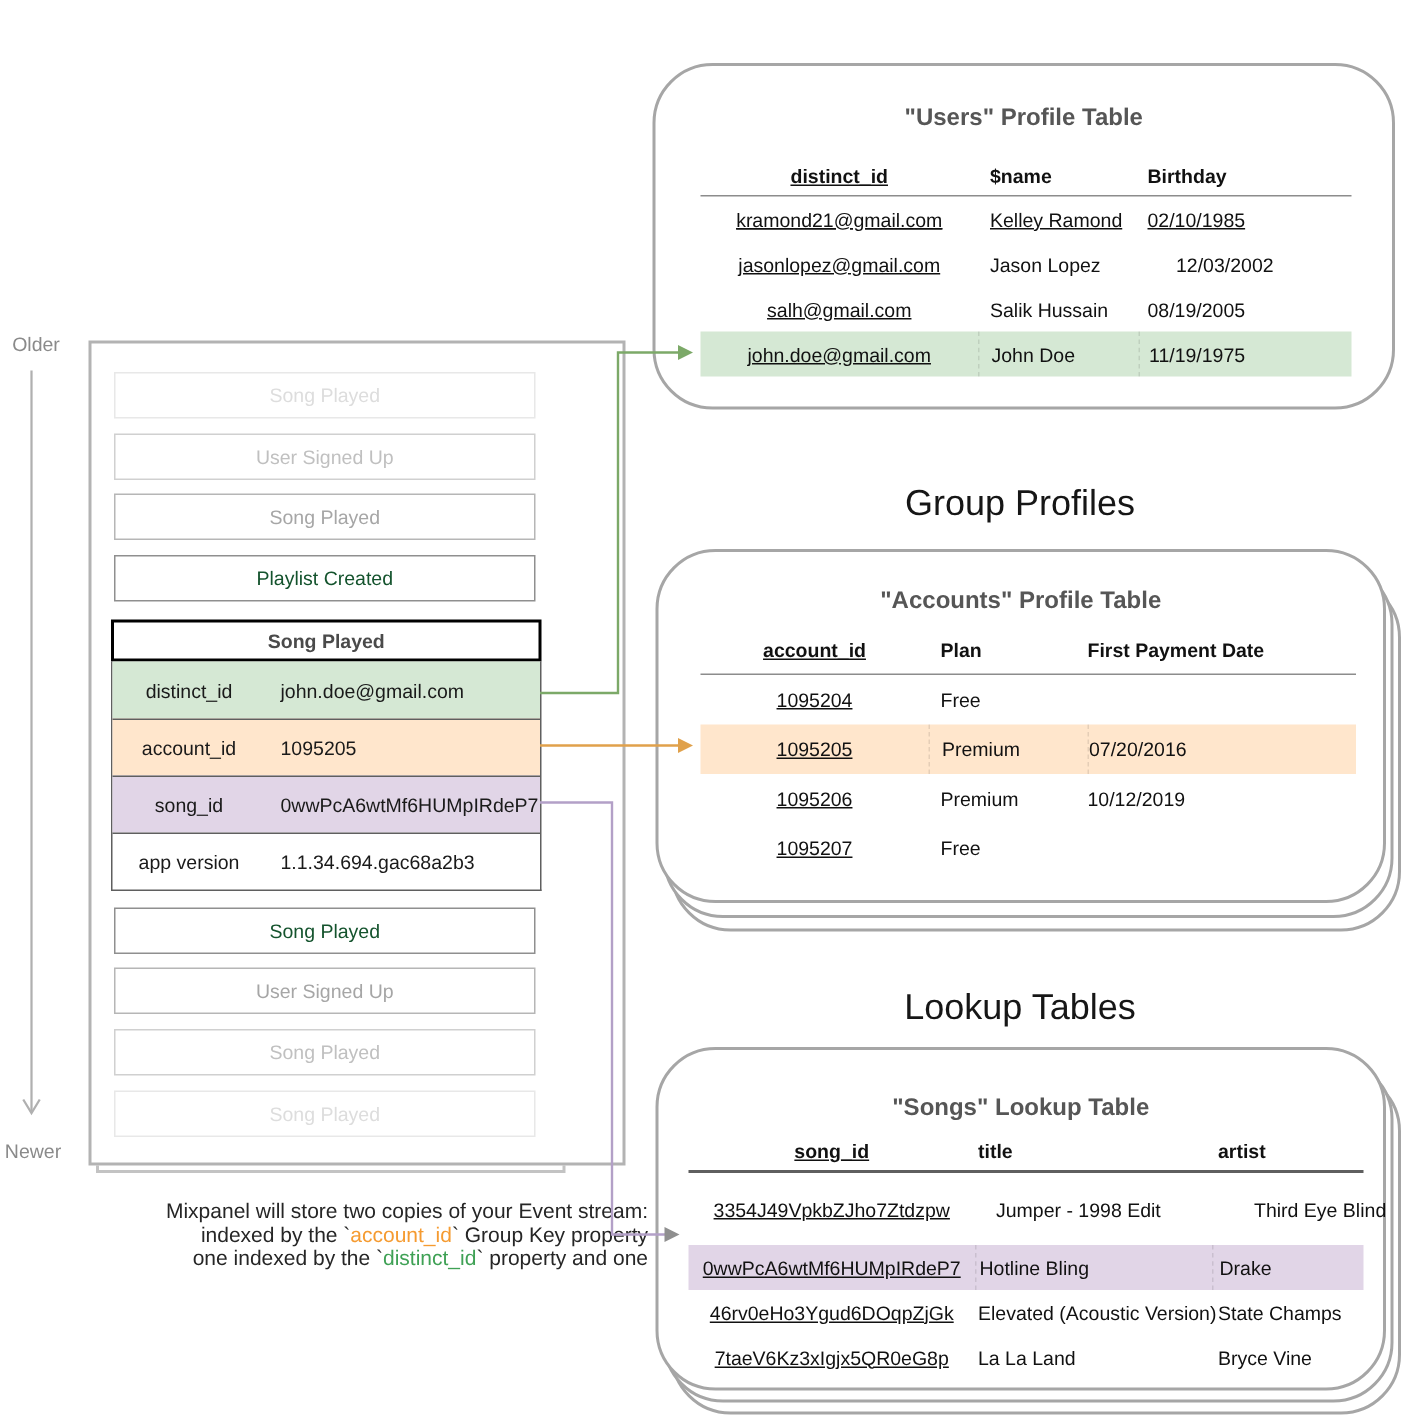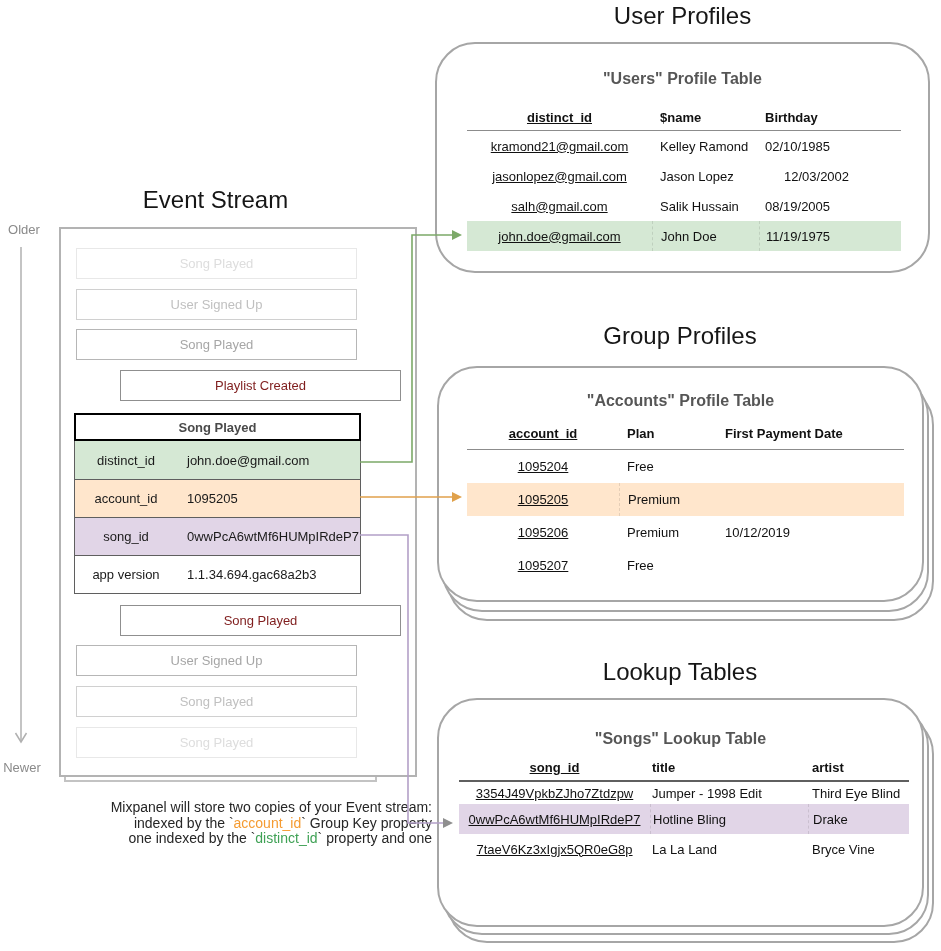--- a/index.html
+++ b/index.html
@@ -8,21 +8,21 @@
     font-family:"Liberation Sans","DejaVu Sans",sans-serif;color:#161616;
   }
   .big-title{position:absolute;font-size:24px;font-weight:400;color:#161616;text-align:center;margin:0;}
   .tl-label{position:absolute;font-size:13px;color:#8a8a8a;text-align:center;width:40px;}
 
   
   .es-back{position:absolute;border:2px solid #c3c3c3;background:#fff;box-sizing:border-box;}
   .es-box{position:absolute;border:2px solid #b3b3b3;background:#fff;box-sizing:border-box;}
   .ev{position:absolute;left:15px;width:281px;height:31px;border:1.5px solid;background:#fff;
       display:flex;align-items:center;justify-content:center;font-size:13px;box-sizing:border-box;}
-  .f1{border-color:#8f8f8f;color:#7f1d1d;margin-left:44px;}
+  .f1{border-color:#8f8f8f;color:#14532d;}
   .f2{border-color:#b6b6b6;color:#a6a6a6;}
   .f3{border-color:#d0d0d0;color:#c0c0c0;}
   .f4{border-color:#e8e8e8;color:#dddddd;}
   .detail{position:absolute;left:13px;top:184px;width:287px;}
   .detail-header{height:28px;border:2px solid #000;background:#fff;display:flex;align-items:center;
       justify-content:center;font-weight:bold;font-size:13px;color:#4a4a4a;box-sizing:border-box;}
   .detail-rows{border:1px solid #5f5f5f;border-top:none;box-sizing:border-box;}
   .drow{height:38px;display:grid;grid-template-columns:102px 1fr;align-items:center;font-size:13px;
       border-top:1px solid #5f5f5f;box-sizing:border-box;color:#1a1a1a;}
   .drow:first-child{border-top:none;}
@@ -62,21 +62,20 @@
   .hd-orange{fill:var(--orange-arrow);}
   .ln-purple{stroke:var(--purple-arrow);stroke-width:1.6;fill:none;}
   .hd-purple{fill:var(--purple-arrow-head);}
   .ln-gray{stroke:var(--timeline-gray);stroke-width:1.5;fill:none;}
 </style>
 </head>
 <body>
 
 <div class="canvas">
 
-  <h2 class="big-title" style="left:59px;top:186px;width:313px;">Event Stream</h2>
 
   <div class="tl-label" style="left:4px;top:222px;">Older</div>
   <div class="tl-label" style="left:2px;top:760px;">Newer</div>
 
   <div class="es-back" style="left:64px;top:232px;width:313px;height:550px;"></div>
 
   <div class="es-box" style="left:59px;top:227px;width:358px;height:550px;">
 
     <div class="ev f4" style="top:19px;">
         <span>Song Played</span>
@@ -120,31 +119,30 @@
         <span>User Signed Up</span>
       </div>
     <div class="ev f3" style="top:457px;">
         <span>Song Played</span>
       </div>
     <div class="ev f4" style="top:498px;">
         <span>Song Played</span>
       </div>
   </div>
 
-  <h2 class="big-title" style="left:435px;top:2px;width:495px;">User Profiles</h2>
 
   <div class="pcard" style="left:435px;top:42px;width:495px;height:231px;">
     <div class="ptitle" style="top:26px;">"Users" Profile Table</div>
     <div class="ptable" style="left:30px;top:60px;width:434px;">
       <div class="prow phead users-grid" style="height:26px;border-bottom:1.5px solid #8c8c8c;">
         <span class="pcell ctr u">distinct_id</span>
         <span class="pcell lft">$name</span>
         <span class="pcell lft" style="padding-left:6px;">Birthday</span>
       </div>
-      <div class="prow users-grid" style="height:30px;">
+      <div class="prow users-grid" style="height:30px;text-decoration:underline;">
         <span class="pcell ctr u">kramond21@gmail.com</span>
         <span class="pcell lft">Kelley Ramond</span>
         <span class="pcell lft" style="padding-left:6px;">02/10/1985</span>
       </div>
       <div class="prow users-grid" style="height:30px;">
         <span class="pcell ctr u">jasonlopez@gmail.com</span>
         <span class="pcell lft">Jason Lopez</span>
         <span class="pcell lft" style="padding-left:6px;margin-left:19px;">12/03/2002</span>
       </div>
       <div class="prow users-grid" style="height:30px;">
@@ -173,20 +171,21 @@
         <span class="pcell lft" style="padding-left:0;">First Payment Date</span>
       </div>
       <div class="prow accounts-grid" style="height:33px;">
         <span class="pcell ctr u">1095204</span>
         <span class="pcell lft">Free</span>
         <span class="pcell lft" style="padding-left:0;"></span>
       </div>
       <div class="prow accounts-grid hl" style="height:33px;background:var(--orange-fill);">
         <span class="pcell ctr u">1095205</span>
         <span class="pcell lft">Premium</span>
+        <span class="pcell lft" style="padding-left:0;">07/20/2016</span>
       </div>
       <div class="prow accounts-grid" style="height:33px;">
         <span class="pcell ctr u">1095206</span>
         <span class="pcell lft">Premium</span>
         <span class="pcell lft" style="padding-left:0;">10/12/2019</span>
       </div>
       <div class="prow accounts-grid" style="height:33px;">
         <span class="pcell ctr u">1095207</span>
         <span class="pcell lft">Free</span>
         <span class="pcell lft" style="padding-left:0;"></span>
@@ -199,31 +198,36 @@
   <div class="stack" style="left:447px;top:714px;width:487px;height:229px;"></div>
   <div class="stack" style="left:442px;top:706px;width:487px;height:229px;"></div>
   <div class="pcard" style="left:437px;top:698px;width:487px;height:229px;">
     <div class="ptitle" style="top:30px;">"Songs" Lookup Table</div>
     <div class="ptable" style="left:20px;top:55px;width:450px;">
       <div class="prow phead songs-grid" style="height:25px;border-bottom:2px solid #5f5f5f;">
         <span class="pcell ctr u">song_id</span>
         <span class="pcell lft" style="padding-left:2px;">title</span>
         <span class="pcell lft" style="padding-left:4px;">artist</span>
       </div>
-      <div class="prow songs-grid" style="height:22px;">
+      <div class="prow songs-grid" style="height:48px;gap:12px;">
         <span class="pcell ctr u">3354J49VpkbZJho7Ztdzpw</span>
         <span class="pcell lft" style="padding-left:2px;">Jumper - 1998 Edit</span>
         <span class="pcell lft" style="padding-left:4px;">Third Eye Blind</span>
       </div>
       <div class="prow songs-grid hl" style="height:30px;background:var(--purple-fill);">
         <span class="pcell ctr u">0wwPcA6wtMf6HUMpIRdeP7</span>
         <span class="pcell lft" style="padding-left:2px;text-align:center;">Hotline Bling</span>
         <span class="pcell lft" style="padding-left:4px;">Drake</span>
       </div>
       <div class="prow songs-grid" style="height:30px;">
+        <span class="pcell ctr u">46rv0eHo3Ygud6DOqpZjGk</span>
+        <span class="pcell lft" style="padding-left:2px;">Elevated (Acoustic Version)</span>
+        <span class="pcell lft" style="padding-left:4px;">State Champs</span>
+      </div>
+      <div class="prow songs-grid" style="height:30px;">
         <span class="pcell ctr u">7taeV6Kz3xIgjx5QR0eG8p</span>
         <span class="pcell lft" style="padding-left:2px;">La La Land</span>
         <span class="pcell lft" style="padding-left:4px;">Bryce Vine</span>
       </div>
     </div>
   </div>
 
   <div class="caption">
     <div>Mixpanel will store two copies of your Event stream:</div>
     <div><span>indexed by the `</span><span class="key-orange">account_id</span><span>` Group Key property</span></div>

